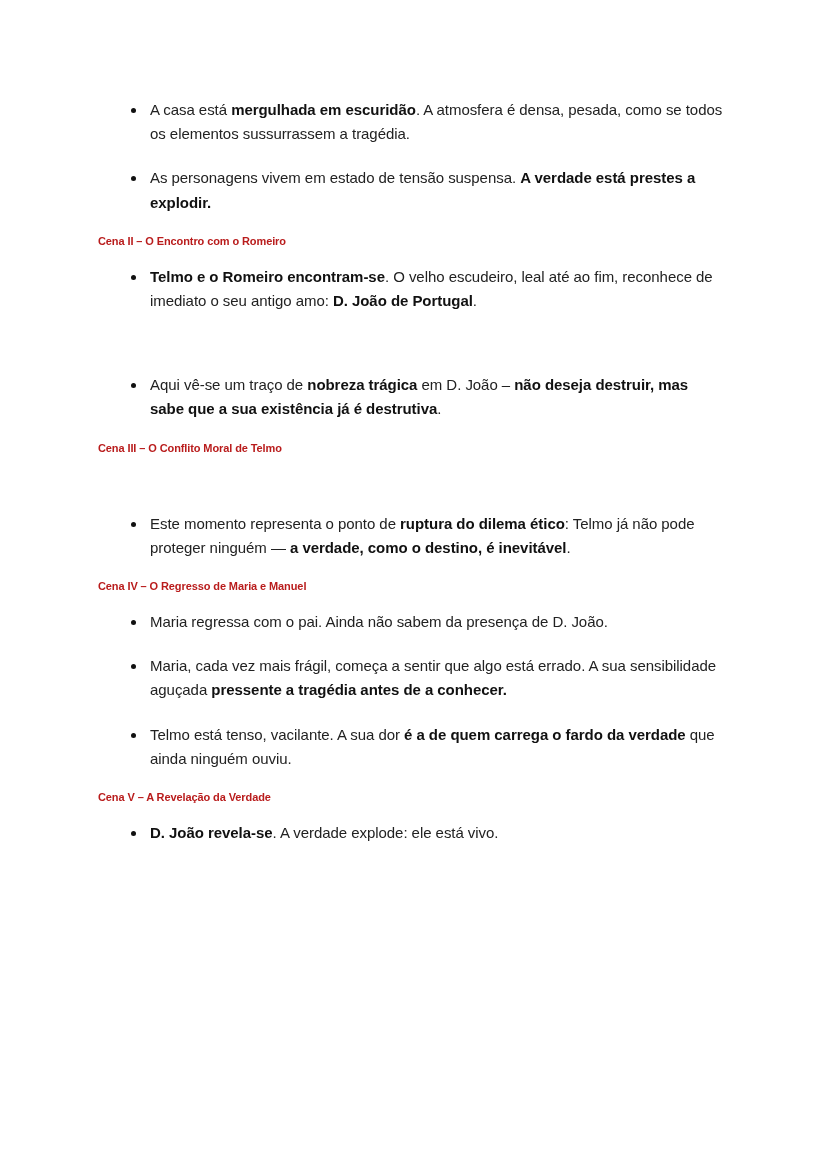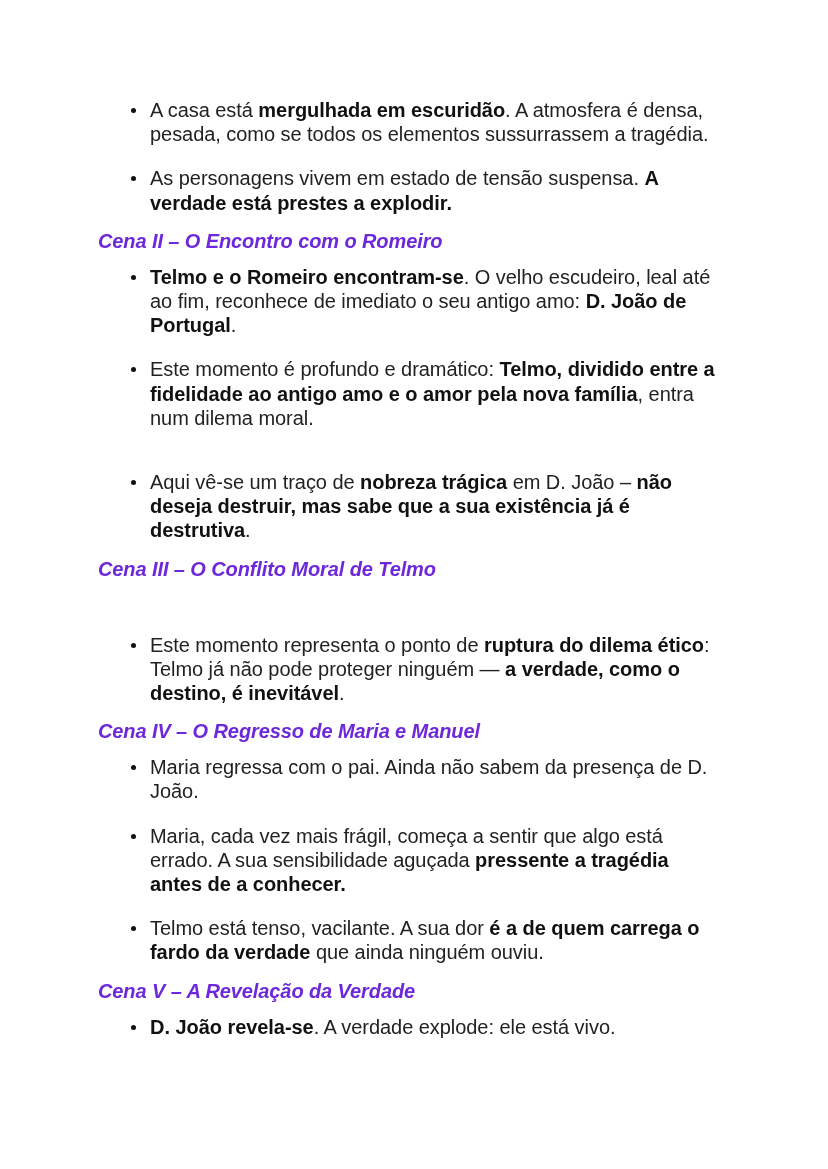--- a/index.html
+++ b/index.html
@@ -20,38 +20,37 @@
     width: 828px;
     height: 1169px;
     background: #ffffff;
     box-sizing: border-box;
     padding: 98px 103px 0 98px;
   }
   .content {
     width: 627px;
   }
   h2.scene-heading {
-    font-size: 20px;
+    font-size: 11px;
     font-weight: bold;
     line-height: 24px;
     margin: 0;
     padding: 0;
     letter-spacing: -0.1px;
-    color: #6d28d9;
-    font-style: italic;
+    color: #b91c1c;
   }
   .bullets {
     list-style: none;
     margin: 0;
     padding: 0;
   }
   li.bullet {
     position: relative;
     padding-left: 52px;
-    font-size: 20px;
+    font-size: 15px;
     line-height: 24.2px;
     color: #222222;
     letter-spacing: -0.05px;
     margin: 0;
   }
   li.bullet::before {
     content: "";
     position: absolute;
     left: 33px;
     top: 10px;
@@ -78,21 +77,20 @@
         <li class="bullet"><span>A casa está </span><b>mergulhada em escuridão</b><span>. A atmosfera é densa, pesada, como se todos os elementos sussurrassem a tragédia.</span></li>
         <li class="gap-after-bullet" style="list-style: none;"></li>
         <li class="bullet"><span>As personagens vivem em estado de tensão suspensa. </span><b>A verdade está prestes a explodir.</b></li>
       </ul>
       <div class="gap-before-heading"></div>
       <h2 class="scene-heading">Cena II – O Encontro com o Romeiro</h2>
       <div class="gap-after-heading"></div>
       <ul class="bullets">
         <li class="bullet"><b>Telmo e o Romeiro encontram-se</b><span>. O velho escudeiro, leal até ao fim, reconhece de imediato o seu antigo amo: </span><b>D. João de Portugal</b><span>.</span></li>
         <li class="gap-after-bullet" style="list-style: none;"></li>
-        <li class="bullet"><span>Este momento é profundo e dramático: </span><b>Telmo, dividido entre a fidelidade ao antigo amo e o amor pela nova família</b><span>, entra num dilema moral.</span></li>
         <li class="gap-after-bullet" style="list-style: none;"></li>
         <li class="gap-after-bullet" style="list-style: none;"></li>
         <li class="bullet"><span>Aqui vê-se um traço de </span><b>nobreza trágica</b><span> em D. João – </span><b>não deseja destruir, mas sabe que a sua existência já é destrutiva</b><span>.</span></li>
       </ul>
       <div class="gap-before-heading"></div>
       <h2 class="scene-heading">Cena III – O Conflito Moral de Telmo</h2>
       <div class="gap-after-heading"></div>
       <ul class="bullets">
         <li class="gap-after-bullet" style="list-style: none;"></li>
         <li class="gap-after-bullet" style="list-style: none;"></li>

